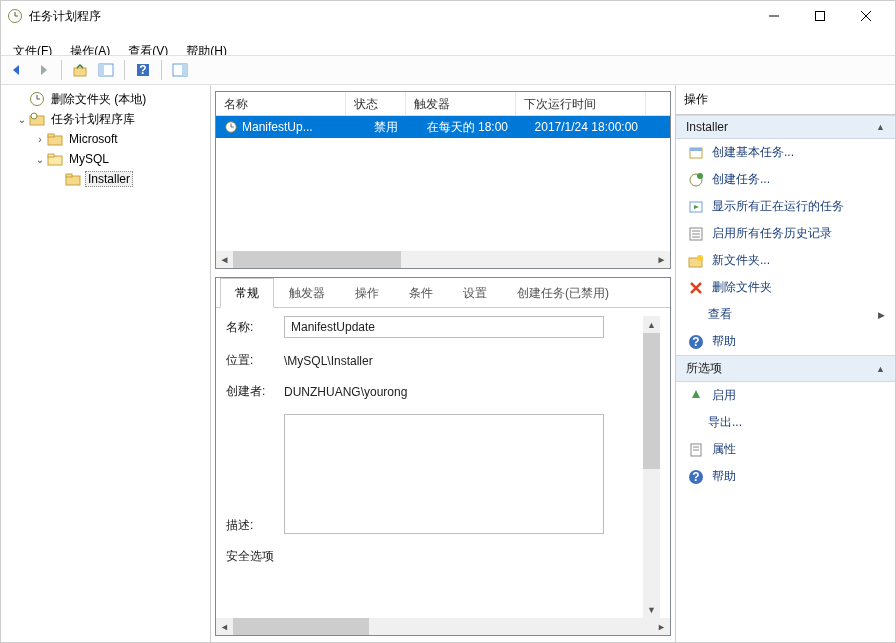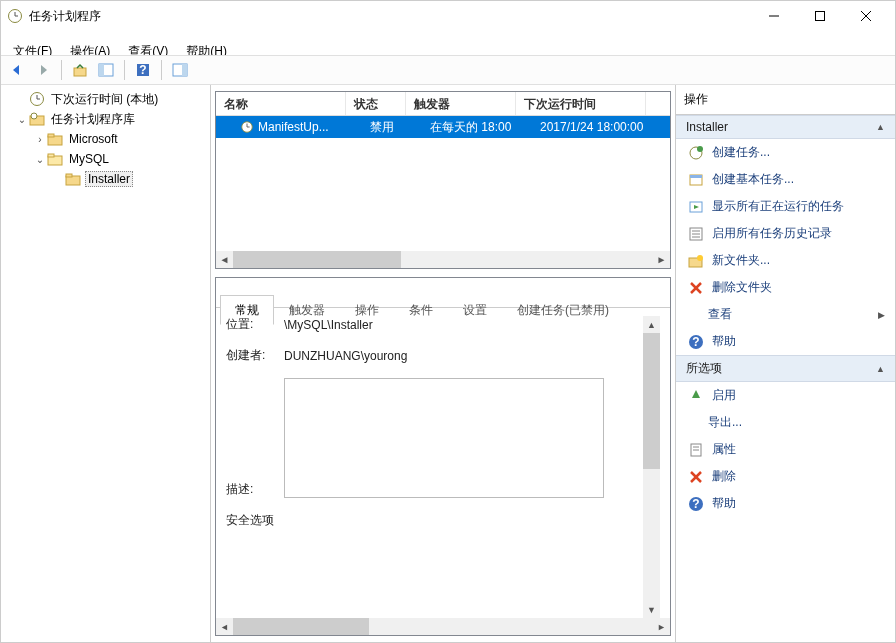--- a/index.html
+++ b/index.html
@@ -22,34 +22,34 @@
 .tree-pane { width: 210px; border-right: 1px solid #ccc; padding: 4px 2px; overflow: auto; }
 .tree-node { display: flex; align-items: center; height: 20px; cursor: default; white-space: nowrap; }
 .tree-node .twisty { width: 14px; text-align: center; color: #555; font-size: 10px; }
 .tree-node .nicon { width: 16px; height: 16px; margin-right: 4px; display: inline-flex; align-items: center; justify-content: center; }
 .tree-node.selected .label { border: 1px dotted #888; background: #f0f0f0; padding: 0 2px; }
 .tree-node .label { padding: 0 2px; }
 .indent1 { padding-left: 12px; } .indent2 { padding-left: 30px; } .indent3 { padding-left: 48px; }
 
 .mid-pane { flex: 1; display: flex; flex-direction: column; padding: 6px 4px; min-width: 0; }
 .list-panel { height: 178px; border: 1px solid #828790; display: flex; flex-direction: column; background: #fff; margin-bottom: 8px; }
-.list-headers { display: flex; height: 24px; border-bottom: 1px solid #ddd; font-weight: bold; }
+.list-headers { display: flex; height: 24px; border-bottom: 1px solid #ddd; }
 .list-headers .col { padding: 4px 8px; border-right: 1px solid #e8e8e8; color: #333; }
 .list-row { display: flex; height: 22px; align-items: center; }
 .list-row.selected { background: #0078d7; color: #fff; }
-.list-row .cell { padding: 2px 24px; white-space: nowrap; overflow: hidden; }
+.list-row .cell { padding: 2px 8px; white-space: nowrap; overflow: hidden; text-align: right; }
 .list-body { flex: 1; overflow: hidden; }
 .list-scroll { height: 17px; background: #f0f0f0; display: flex; align-items: center; }
 .list-scroll .track { flex: 1; height: 17px; background: #f0f0f0; position: relative; margin: 0 17px; }
 .list-scroll .thumb { position: absolute; left: 0; width: 40%; height: 100%; background: #cdcdcd; }
 .list-scroll .arrow { width: 17px; height: 17px; position: absolute; display:flex; align-items:center; justify-content:center; color:#555; font-size: 10px;}
 
 .detail-panel { flex: 1; border: 1px solid #828790; display: flex; flex-direction: column; min-height: 0; background: #fff; }
 .tabs { display: flex; height: 30px; align-items: flex-end; padding: 0 4px; background: #fff; border-bottom: 1px solid #ccc; }
-.tab { padding: 6px 14px 5px; color: #555; cursor: default; border: 1px solid transparent; position: relative; top: 18px; }
+.tab { padding: 6px 14px 5px; color: #555; cursor: default; border: 1px solid transparent; position: relative; top: 1px; }
 .tab.active { border: 1px solid #ccc; border-bottom: 1px solid #fff; background: #fff; color: #000; }
 .detail-body { flex: 1; overflow: hidden; position: relative; padding: 8px 10px 0 10px; display: flex; }
 .form-area { flex: 1; }
 .form-row { display: flex; align-items: center; margin-bottom: 14px; }
 .form-row .flabel { width: 58px; color: #222; }
 .form-row .fval { flex: 1; color: #222; }
 .form-row input.ro { width: 320px; border: 1px solid #bbb; padding: 3px 6px; background: #fff; color: #222; font-size: 12px; }
 .form-row textarea.ro { width: 320px; height: 120px; border: 1px solid #bbb; background: #fff; resize: none; }
 .detail-vscroll { width: 17px; background: #f0f0f0; position: relative; }
 .detail-vscroll .vthumb { position: absolute; top: 17px; width: 100%; height: 45%; background: #cdcdcd; }
@@ -154,21 +154,21 @@
   <div class="tree-pane">
     <div class="tree-node indent1">
       <span class="twisty"></span>
       <span class="nicon">
           <svg viewBox="0 0 16 16" width="16" height="16">
             <circle cx="8" cy="8" r="6.5" fill="#fff" stroke="#8a8a40"></circle>
             <line x1="8" y1="8" x2="8" y2="4" stroke="#555"></line>
             <line x1="8" y1="8" x2="11" y2="8" stroke="#555"></line>
           </svg>
         </span>
-      <span class="label">下次运行时间 (本地)</span>
+      <span class="label">删除文件夹 (本地)</span>
     </div>
     <div class="tree-node indent1">
       <span class="twisty">⌄</span>
       <span class="nicon">
           <svg width="16" height="16">
             <rect x="1" y="5" width="14" height="9" fill="#f6d88b" stroke="#c7a33e"></rect>
             <circle cx="5" cy="5" r="3" fill="#fff" stroke="#8a8a40"></circle>
           </svg>
         </span>
       <span class="label">任务计划程序库</span>
@@ -245,20 +245,24 @@
         <div class="tab active">常规</div>
         <div class="tab">触发器</div>
         <div class="tab">操作</div>
         <div class="tab">条件</div>
         <div class="tab">设置</div>
         <div class="tab">创建任务(已禁用)</div>
       </div>
       <div class="detail-body">
         <div class="form-area">
           <div class="form-row">
+            <div class="flabel">名称:</div>
+            <input class="ro" readonly="" value="ManifestUpdate" style="">
+          </div>
+          <div class="form-row">
             <div class="flabel">位置:</div>
             <div class="fval">\MySQL\Installer</div>
           </div>
           <div class="form-row">
             <div class="flabel">创建者:</div>
             <div class="fval">DUNZHUANG\yourong</div>
           </div>
           <div class="form-row" style="align-items:flex-end">
             <div class="flabel">描述:</div>
             <textarea class="ro" readonly="" style=""></textarea>
@@ -282,34 +286,34 @@
   <div class="actions-pane">
     <div class="actions-header">操作</div>
     <div class="actions-body">
       <div class="section-title">
         <span>Installer</span>
           <span class="arrow">▲</span>
       </div>
       <div class="action-item">
         <span class="aicon">
             <svg width="16" height="16">
+              <rect x="2" y="3" width="12" height="10" fill="#fff" stroke="#c7a33e"></rect>
+              <rect x="2" y="3" width="12" height="3" fill="#8ab4e8"></rect>
+            </svg>
+          </span>
+        <span class="atext">创建基本任务...</span>
+      </div>
+      <div class="action-item">
+        <span class="aicon">
+            <svg width="16" height="16">
               <circle cx="8" cy="8" r="6" fill="#fff" stroke="#8a8a40"></circle>
               <circle cx="12" cy="4" r="3" fill="#4a9b4a"></circle>
             </svg>
           </span>
         <span class="atext">创建任务...</span>
-      </div>
-      <div class="action-item">
-        <span class="aicon">
-            <svg width="16" height="16">
-              <rect x="2" y="3" width="12" height="10" fill="#fff" stroke="#c7a33e"></rect>
-              <rect x="2" y="3" width="12" height="3" fill="#8ab4e8"></rect>
-            </svg>
-          </span>
-        <span class="atext">创建基本任务...</span>
       </div>
       <div class="action-item">
         <span class="aicon">
             <svg width="16" height="16">
               <rect x="2" y="3" width="12" height="10" fill="#fff" stroke="#6aa0d8"></rect>
               <path d="M6 6 L11 8 L6 10 Z" fill="#4a9b4a"></path>
             </svg>
           </span>
         <span class="atext">显示所有正在运行的任务</span>
       </div>
@@ -377,29 +381,20 @@
               <rect x="3" y="2" width="10" height="12" fill="#fff" stroke="#888"></rect>
               <line x1="5" y1="5" x2="11" y2="5" stroke="#888"></line>
               <line x1="5" y1="8" x2="11" y2="8" stroke="#888"></line>
             </svg>
           </span>
         <span class="atext">属性</span>
       </div>
       <div class="action-item">
         <span class="aicon">
             <svg width="16" height="16">
-              <line x1="3" y1="3" x2="13" y2="13" stroke="#d42" stroke-width="2.5"></line>
-              <line x1="13" y1="3" x2="3" y2="13" stroke="#d42" stroke-width="2.5"></line>
-            </svg>
-          </span>
-        <span class="atext">删除</span>
-      </div>
-      <div class="action-item">
-        <span class="aicon">
-            <svg width="16" height="16">
               <circle cx="8" cy="8" r="7" fill="#3d6fbf"></circle>
               <text x="8" y="12" text-anchor="middle" fill="#fff" font-size="11" font-weight="bold">?</text>
             </svg>
           </span>
         <span class="atext">帮助</span>
       </div>
     </div>
   </div>
 
 </div>

